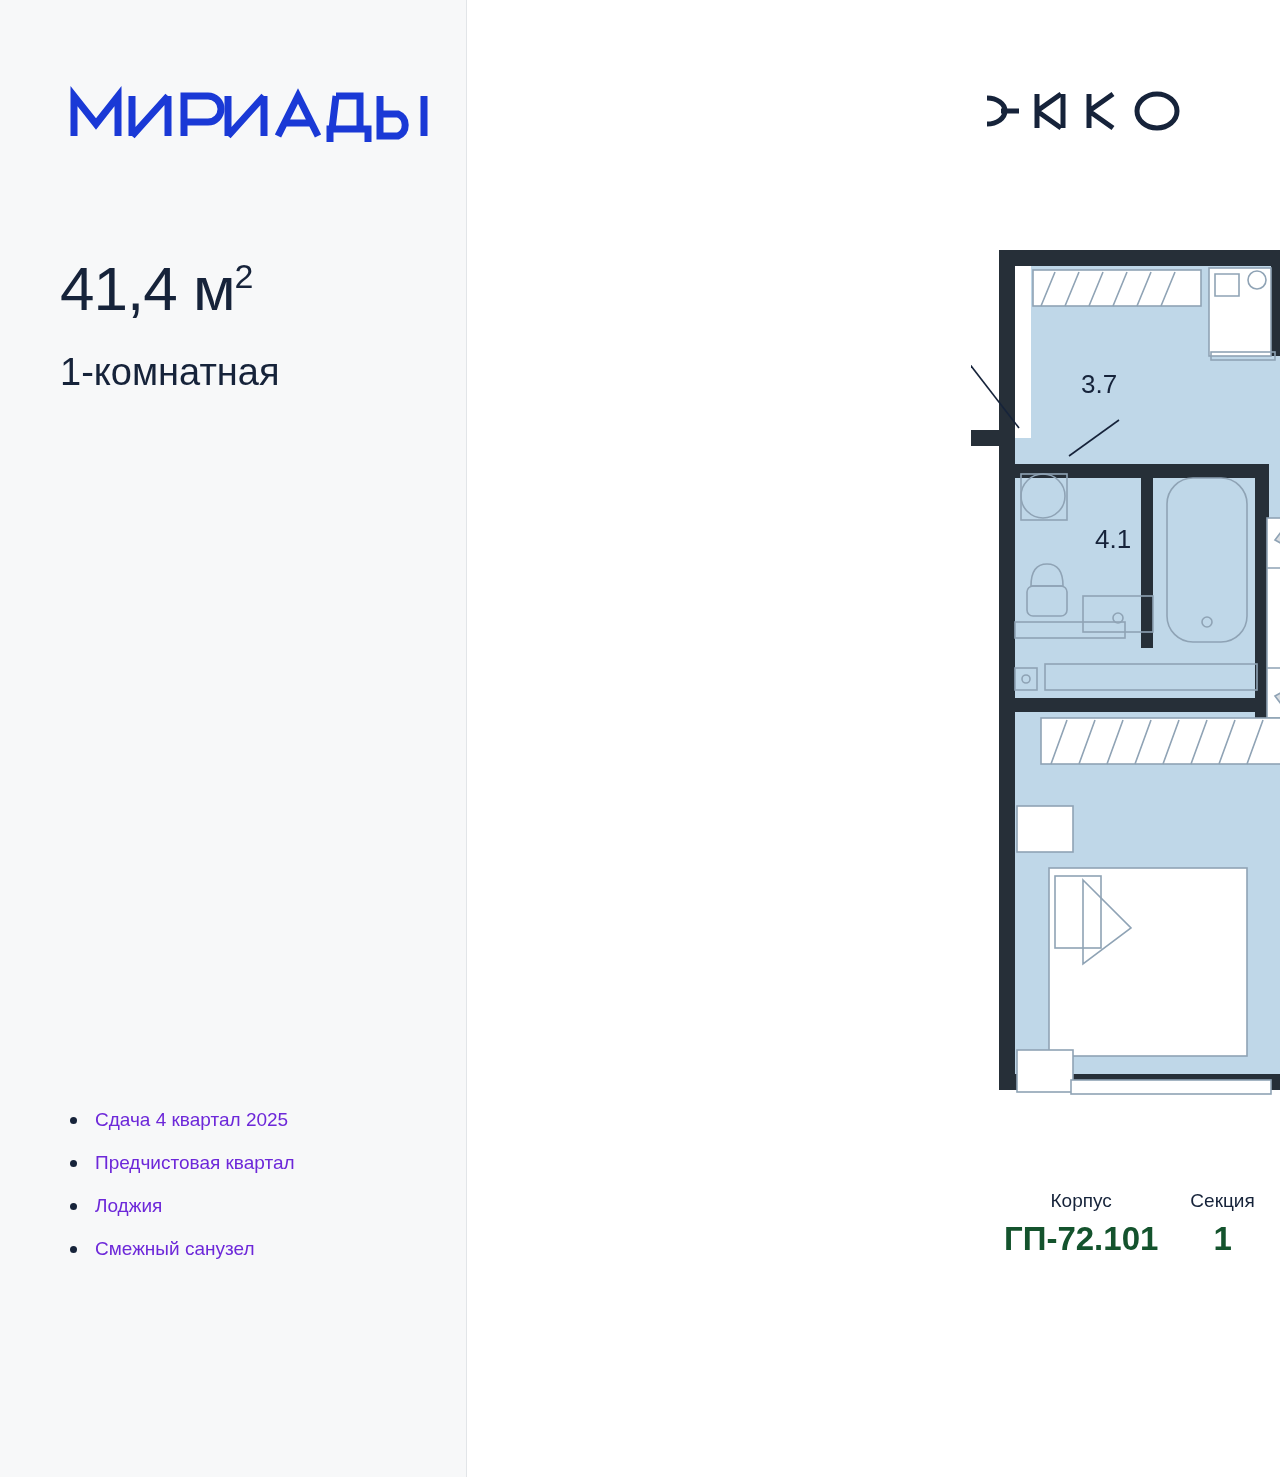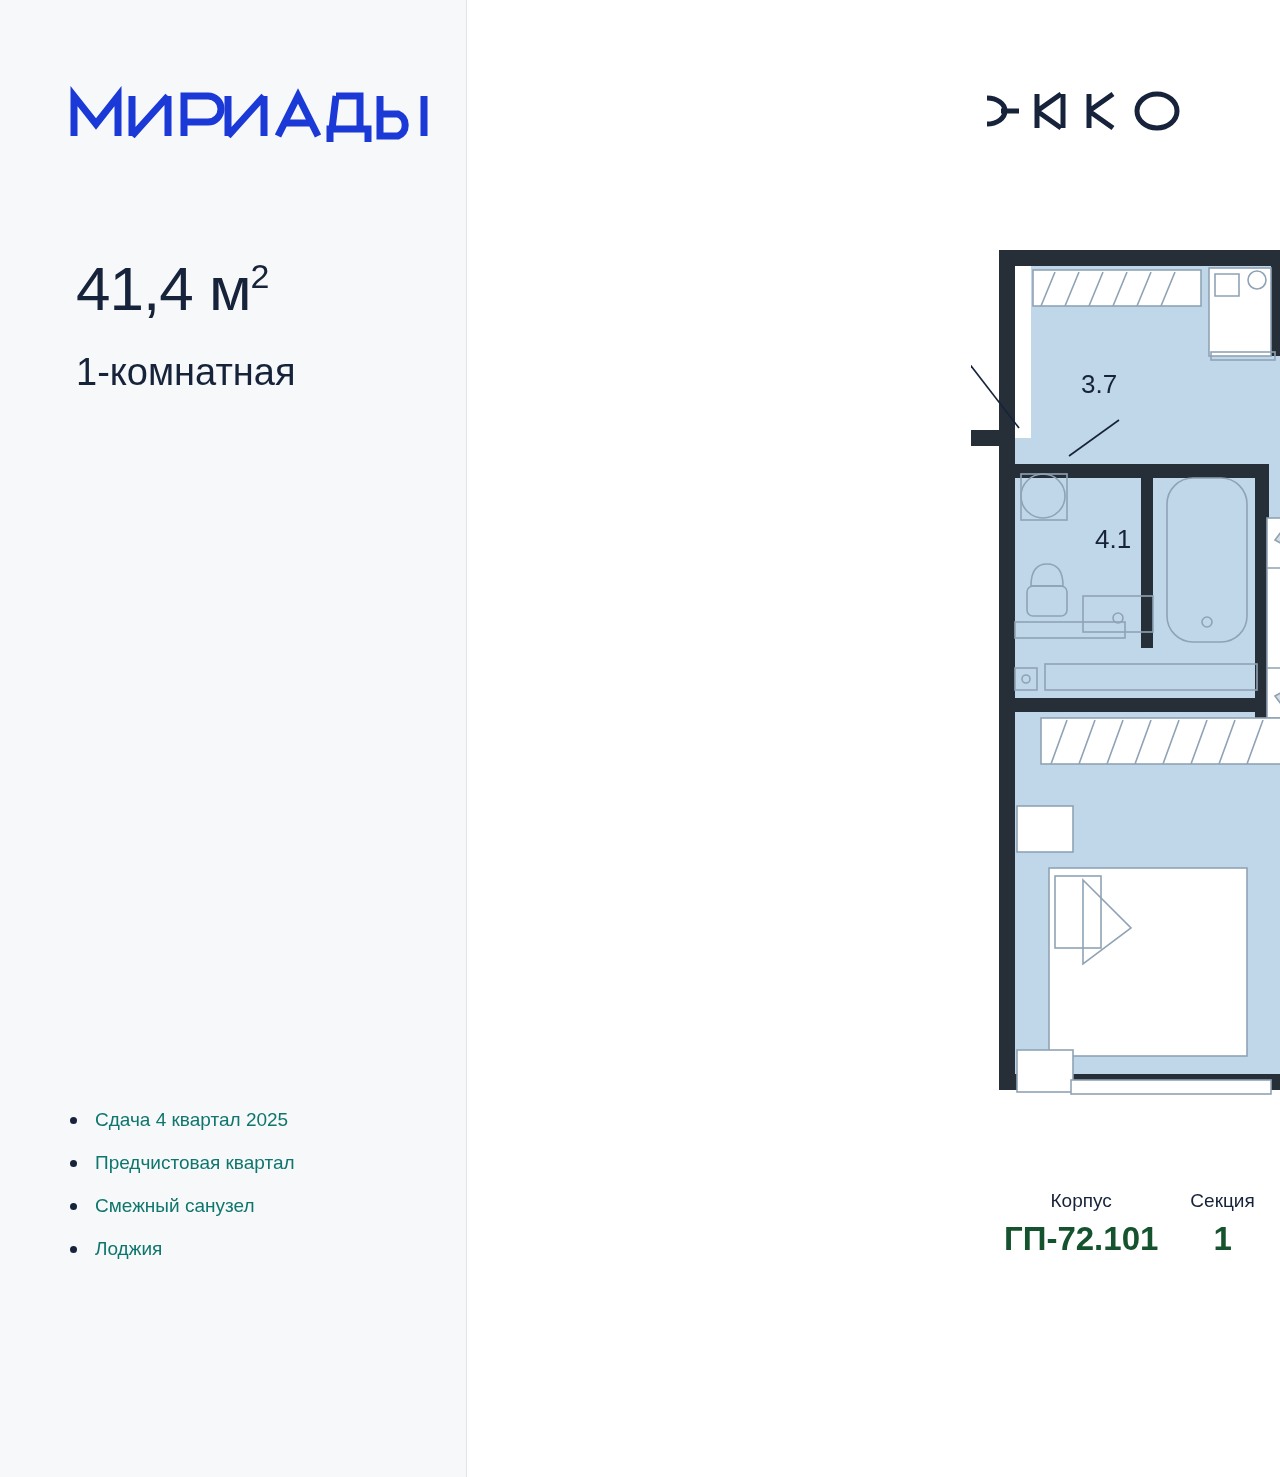--- a/index.html
+++ b/index.html
@@ -32,21 +32,21 @@
   .brand {
     position: absolute;
     left: 68px;
     top: 84px;
     width: 370px;
     height: 60px;
   }
   .brand svg { display: block; }
   .area-block {
     position: absolute;
-    left: 76px;
+    left: 60px;
     top: 258px;
     width: 380px;
   }
   .area-value {
     font-size: 62px;
     font-weight: 400;
     letter-spacing: -1px;
     color: #16233a;
     line-height: 1;
     white-space: nowrap;
@@ -66,21 +66,21 @@
     position: absolute;
     left: 70px;
     bottom: 196px;
     width: 380px;
   }
   .feature {
     display: flex;
     align-items: center;
     margin-bottom: 21px;
     font-size: 19px;
-    color: #0f766e;
+    color: #6d28d9;
   }
   .feature .dot {
     width: 7px;
     height: 7px;
     border-radius: 50%;
     background: #16233a;
     margin-right: 18px;
     flex: none;
   }
   
@@ -168,25 +168,25 @@
       <div class="feature">
         <span class="dot"></span>
         <span>Сдача 4 квартал 2025</span>
       </div>
       <div class="feature">
         <span class="dot"></span>
         <span>Предчистовая квартал</span>
       </div>
       <div class="feature">
         <span class="dot"></span>
-        <span>Смежный санузел</span>
+        <span>Лоджия</span>
       </div>
       <div class="feature">
         <span class="dot"></span>
-        <span>Лоджия</span>
+        <span>Смежный санузел</span>
       </div>
     </div>
   </div>
 
   <div class="right-panel">
 
     <div class="logo-enko">
       <svg width="215" height="46" viewBox="0 0 215 46" xmlns="http://www.w3.org/2000/svg">
         <g fill="none" stroke="#16233a" stroke-width="5">
 

